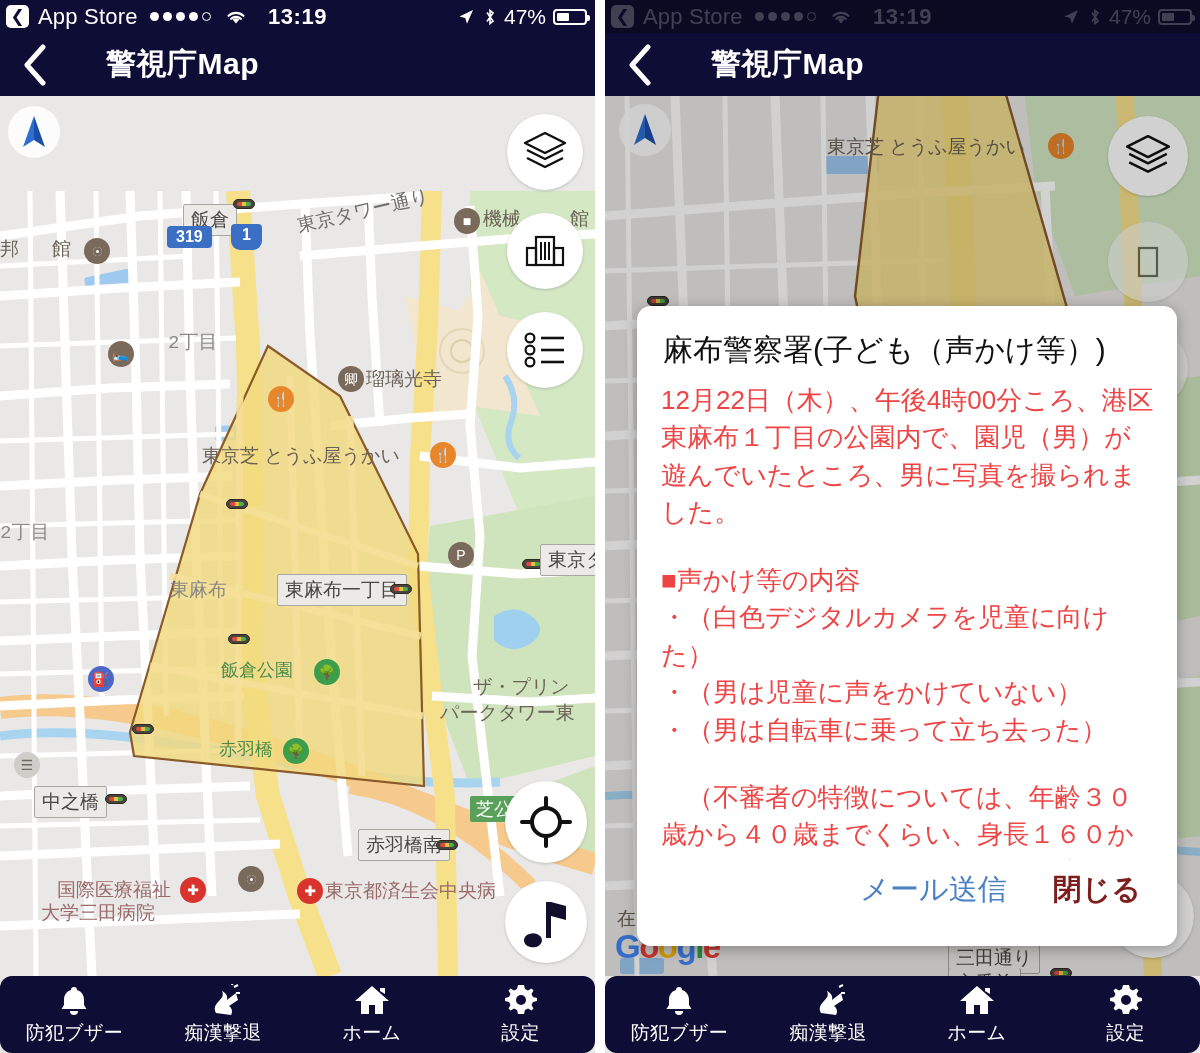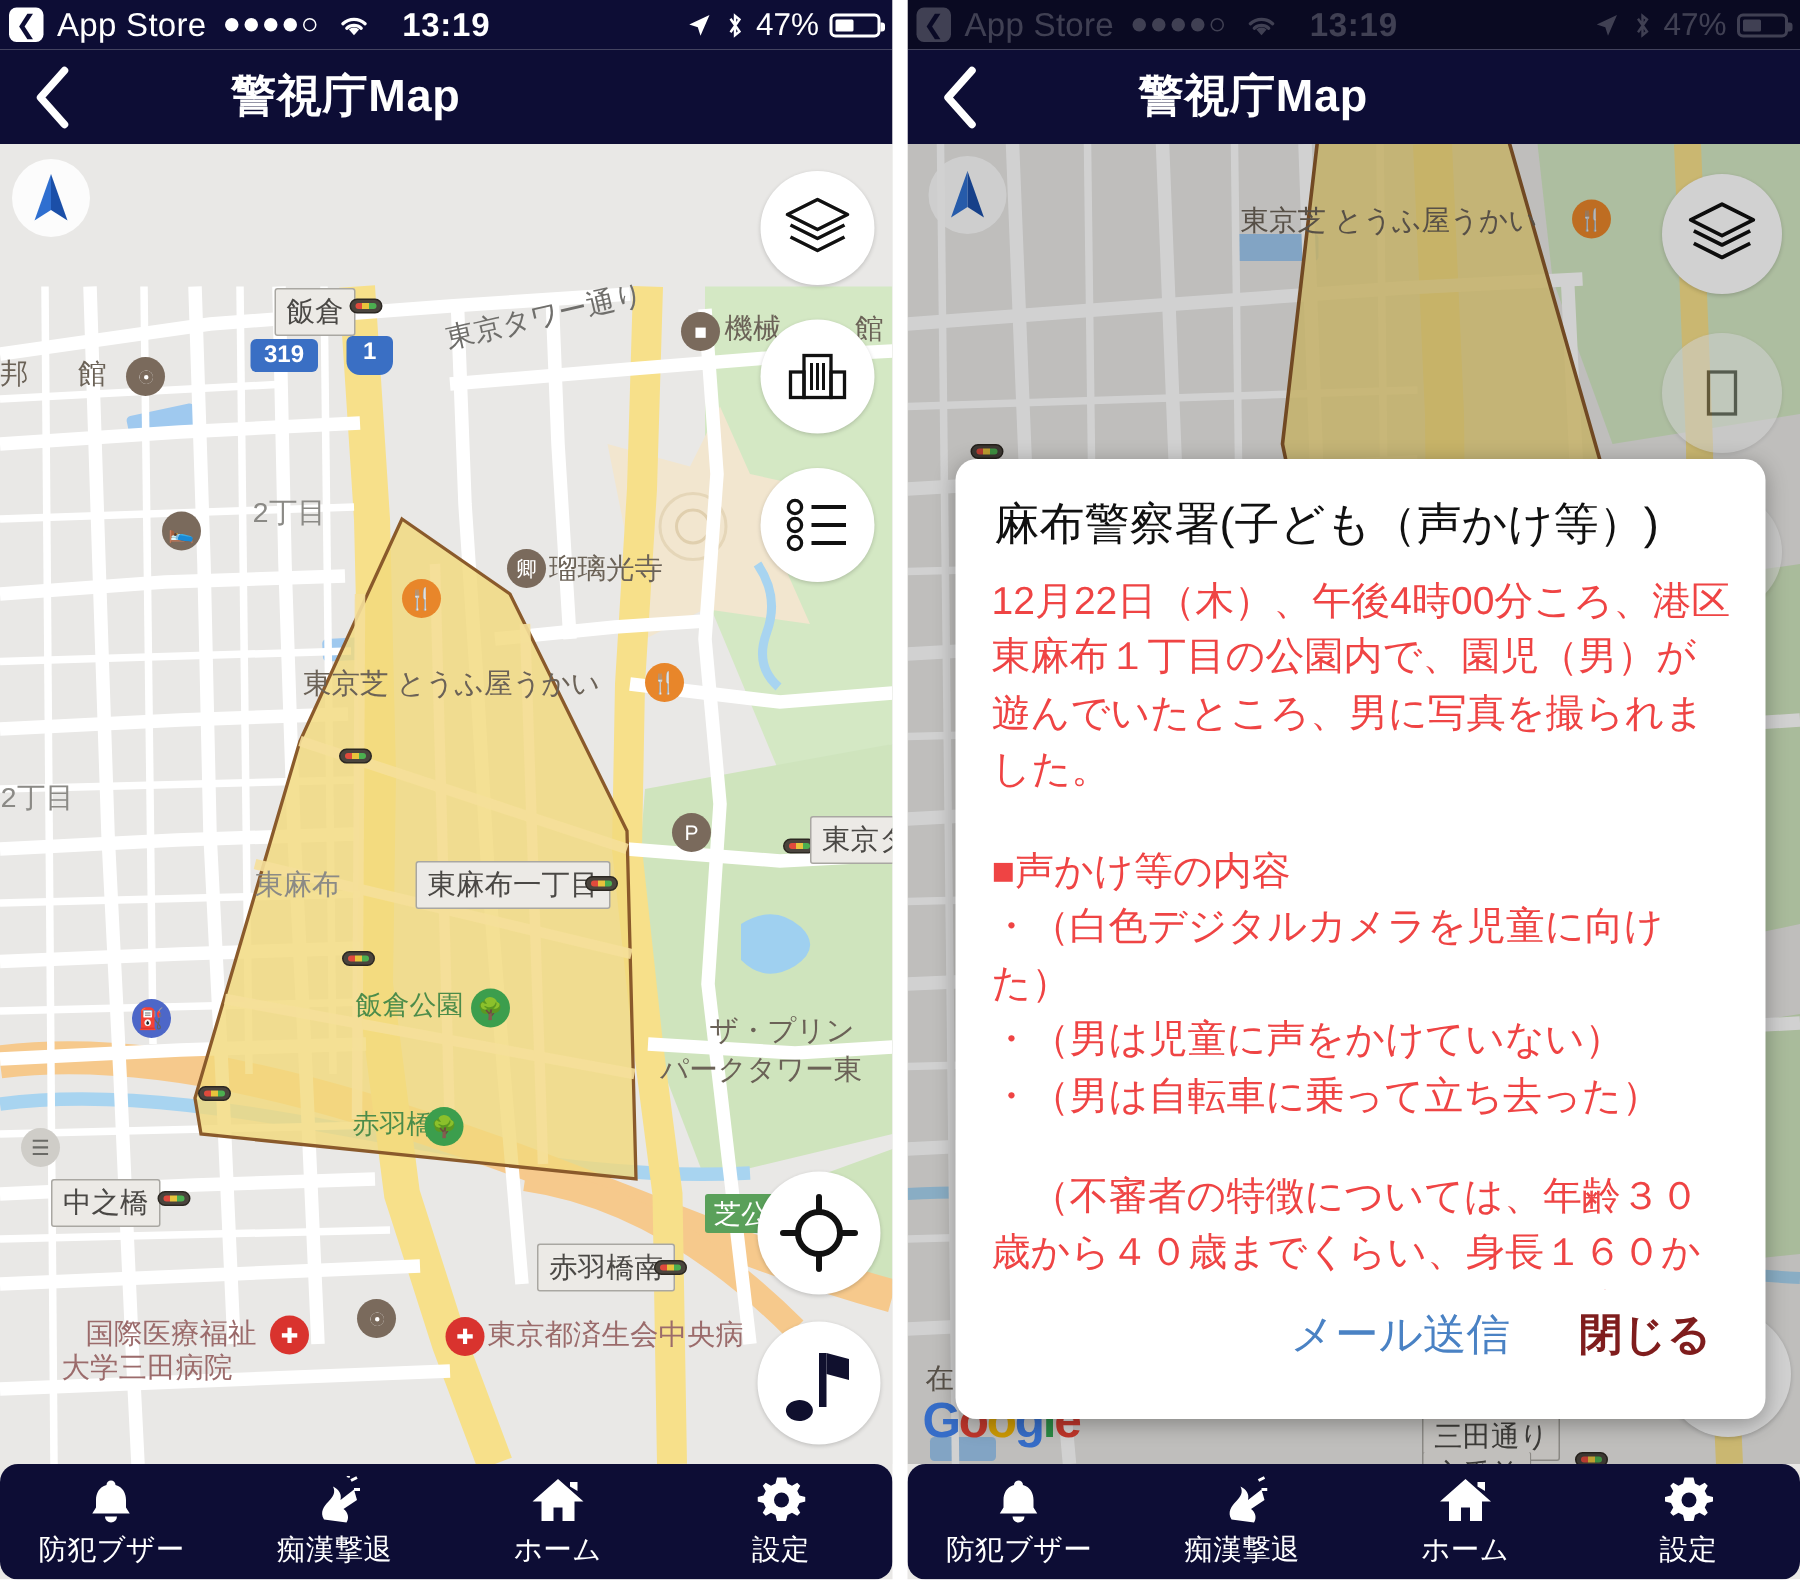--- a/index.html
+++ b/index.html
@@ -53,35 +53,35 @@
   .navbar {
     height: 63px; background: #0d0d35; color: #fff;
     display: flex; align-items: center; position: relative;
   }
   .nav-back {
     width: 70px; height: 63px; display: flex; align-items: center; justify-content: center;
     cursor: pointer;
   }
   .nav-title {
     font-size: 30px; font-weight: bold; letter-spacing: .5px;
-    position: absolute; left: 106px; margin-left: 48px;
+    position: absolute; left: 106px;
   }
 
   
   .mapwrap { position: relative; height: 880px; overflow: hidden; background: #e8e7e4; }
   .mapsvg { position: absolute; inset: 0; width: 100%; height: 100%; display: block; }
 
   .maplabel {
     position: absolute; white-space: nowrap; pointer-events: none;
     font-family: "Liberation Sans", "DejaVu Sans", sans-serif;
   }
   .lbl-place { color: #8b8a86; font-size: 19px; font-family: Liberation Mono, monospace; }
   .lbl-poi { color: #6b6257; font-size: 19px; }
   .lbl-road { color: #6f6e6b; font-size: 19px; }
-  .lbl-park { color: #4c8c4a; font-size: 18px; margin-left: 16px; }
+  .lbl-park { color: #4c8c4a; font-size: 18px; }
   .lbl-hosp { color: #9b6b6b; font-size: 19px; line-height: 1.12; }
   .lbl-boxed {
     background: #eceae6; border: 1.5px solid #a9a7a2; color: #4a4845;
     font-size: 19px; padding: 2px 7px; border-radius: 2px;
   }
   .lbl-greenbox {
     background: #5aa05a; color: #fff; font-size: 18px; padding: 1px 6px; border-radius: 2px;
   }
 
   
@@ -295,21 +295,21 @@
         </g>
       </svg>
 
       <div class="navarrow" style="left:8px; top:10px;">
         <svg width="26" height="36" viewBox="0 0 26 36">
           <path d="M13 2 L24 33 L13 26 Z" fill="#1b4fa8"></path>
           <path d="M13 2 L2 33 L13 26 Z" fill="#2f6fd0"></path>
         </svg>
       </div>
 
-      <div class="maplabel lbl-boxed" style="left:183px; top:96px;">飯倉</div>
+      <div class="maplabel lbl-boxed" style="left:183px; top:108px;">飯倉</div>
       <div class="signal-chip" style="left:233px; top:103px;"></div>
       <div class="shield" style="left:167px; top:130px;">319</div>
       <div class="shield one" style="left:231px; top:128px;">1</div>
       <div class="maplabel lbl-road" style="left:296px; top:102px; transform:rotate(-13deg);">東京タワー通り</div>
       <div class="poi brown" style="left:454px; top:112px;">■</div>
       <div class="maplabel lbl-poi" style="left:483px; top:110px;">機械</div>
       <div class="maplabel lbl-poi" style="left:570px; top:110px;">館</div>
       <div class="maplabel lbl-poi" style="left:0px; top:140px;">邦</div>
       <div class="maplabel lbl-poi" style="left:52px; top:140px;">館</div>
       <div class="poi ring" style="left:84px; top:142px;"></div>

